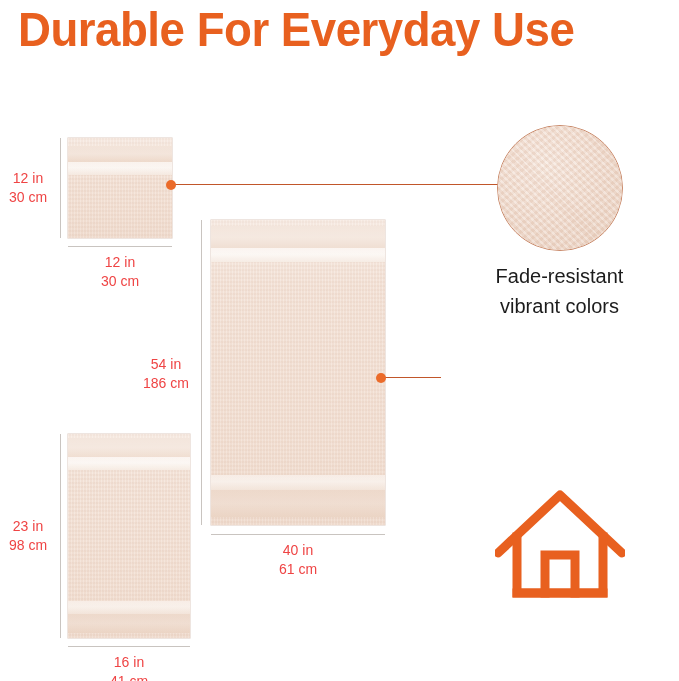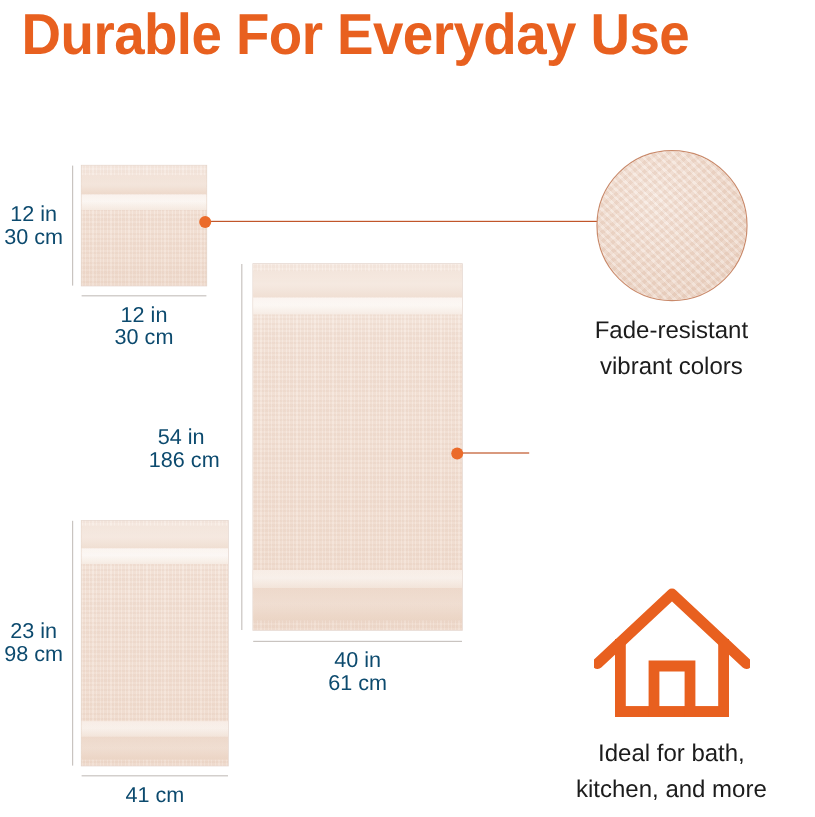--- a/index.html
+++ b/index.html
@@ -86,22 +86,22 @@
   }
   .mline-h {
     position: absolute;
     height: 1.2px;
     background: #C9C4C0;
   }
 
   
   .dim {
     position: absolute;
-    color: #0c4a6e;
-    font-size: 18px;
+    color: #ef4444;
+    font-size: 14px;
     line-height: 19px;
     text-align: center;
     white-space: nowrap;
   }
 
   
   .callout-line {
     position: absolute;
     height: 1.4px;
     background: #C1562A;
@@ -186,21 +186,21 @@
     <div class="band" style="top:28px; height:14px;"></div>
     <div class="band" style="top:255px; height:15px;"></div>
     <div class="band dobby" style="top:270px; height:27px;"></div>
     <div class="shade"></div>
   </div>
 
   <div class="mline-v" style="left:201px; top:220px; height:305px;"></div>
 
   <div class="mline-h" style="left:211px; top:534px; width:174px;"></div>
 
-  <div class="dim" style="left:124px; top:355px; width:54px;">
+  <div class="dim" style="left:139px; top:355px; width:54px;">
     <div>54 in</div>
     <div>186 cm</div>
   </div>
 
   <div class="dim" style="left:248px; top:541px; width:100px;">
     <div>40 in</div>
     <div>61 cm</div>
   </div>
 
   <div class="towel" style="left:68px; top:434px; width:122px; height:204px;">
@@ -215,20 +215,21 @@
   <div class="mline-v" style="left:60px; top:434px; height:204px;"></div>
 
   <div class="mline-h" style="left:68px; top:646px; width:122px;"></div>
 
   <div class="dim" style="left:2px; top:517px; width:52px;">
     <div>23 in</div>
     <div>98 cm</div>
   </div>
 
   <div class="dim" style="left:79px; top:653px; width:100px;">
+    <div>16 in</div>
     <div>41 cm</div>
   </div>
 
   <div class="callout-line" style="left:171px; top:184px; width:335px;"></div>
   <div class="callout-dot" style="left:166px; top:180px;"></div>
 
   <div class="swatch" style="left:497px; top:125px; width:124px; height:124px;">
     <div class="tex"></div>
   </div>
 
@@ -247,18 +248,14 @@
       <path d="M3 68 L65 10 L127 68" stroke="#E8601F" stroke-width="9" stroke-linecap="round" stroke-linejoin="round" fill="none"></path>
 
       <path d="M22 52 L22 108 L108 108 L108 52" stroke="#E8601F" stroke-width="9" stroke-linecap="square" stroke-linejoin="miter" fill="none"></path>
 
       <path d="M22 108 L108 108" stroke="#E8601F" stroke-width="9" stroke-linecap="square" fill="none"></path>
 
       <path d="M50 108 L50 70 L80 70 L80 108" stroke="#E8601F" stroke-width="9" stroke-linecap="square" stroke-linejoin="miter" fill="none"></path>
     </svg>
   </div>
 
-  <div class="callout-text" style="left:440px; top:613px; width:239px;">
-    <div>Ideal for bath,</div>
-    <div>kitchen, and more</div>
-  </div>
 
 </div>
 
 </body></html>

